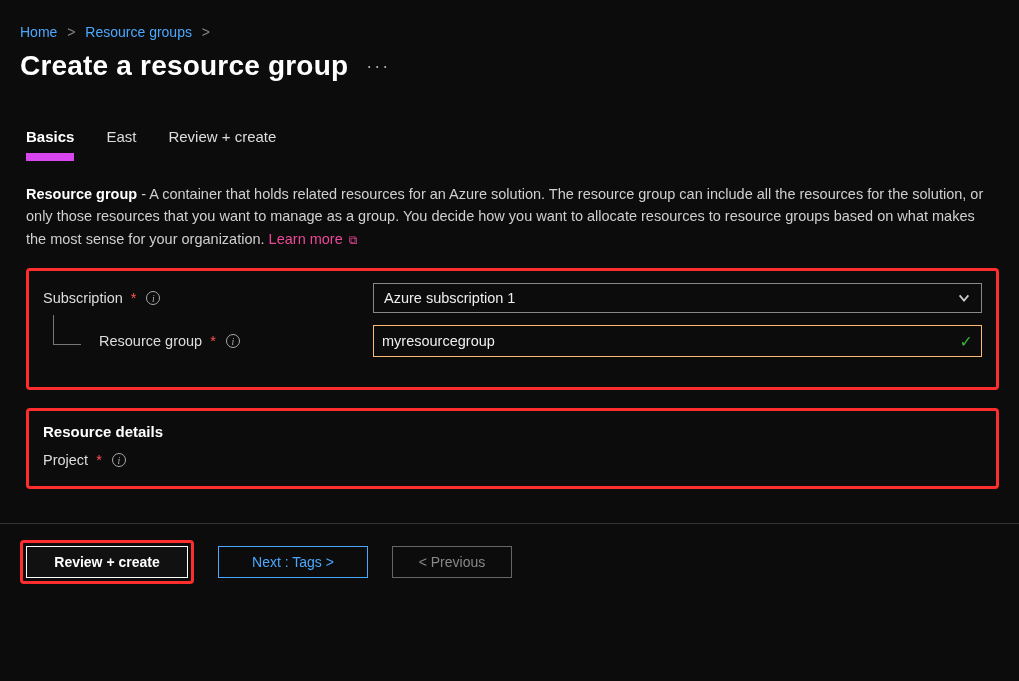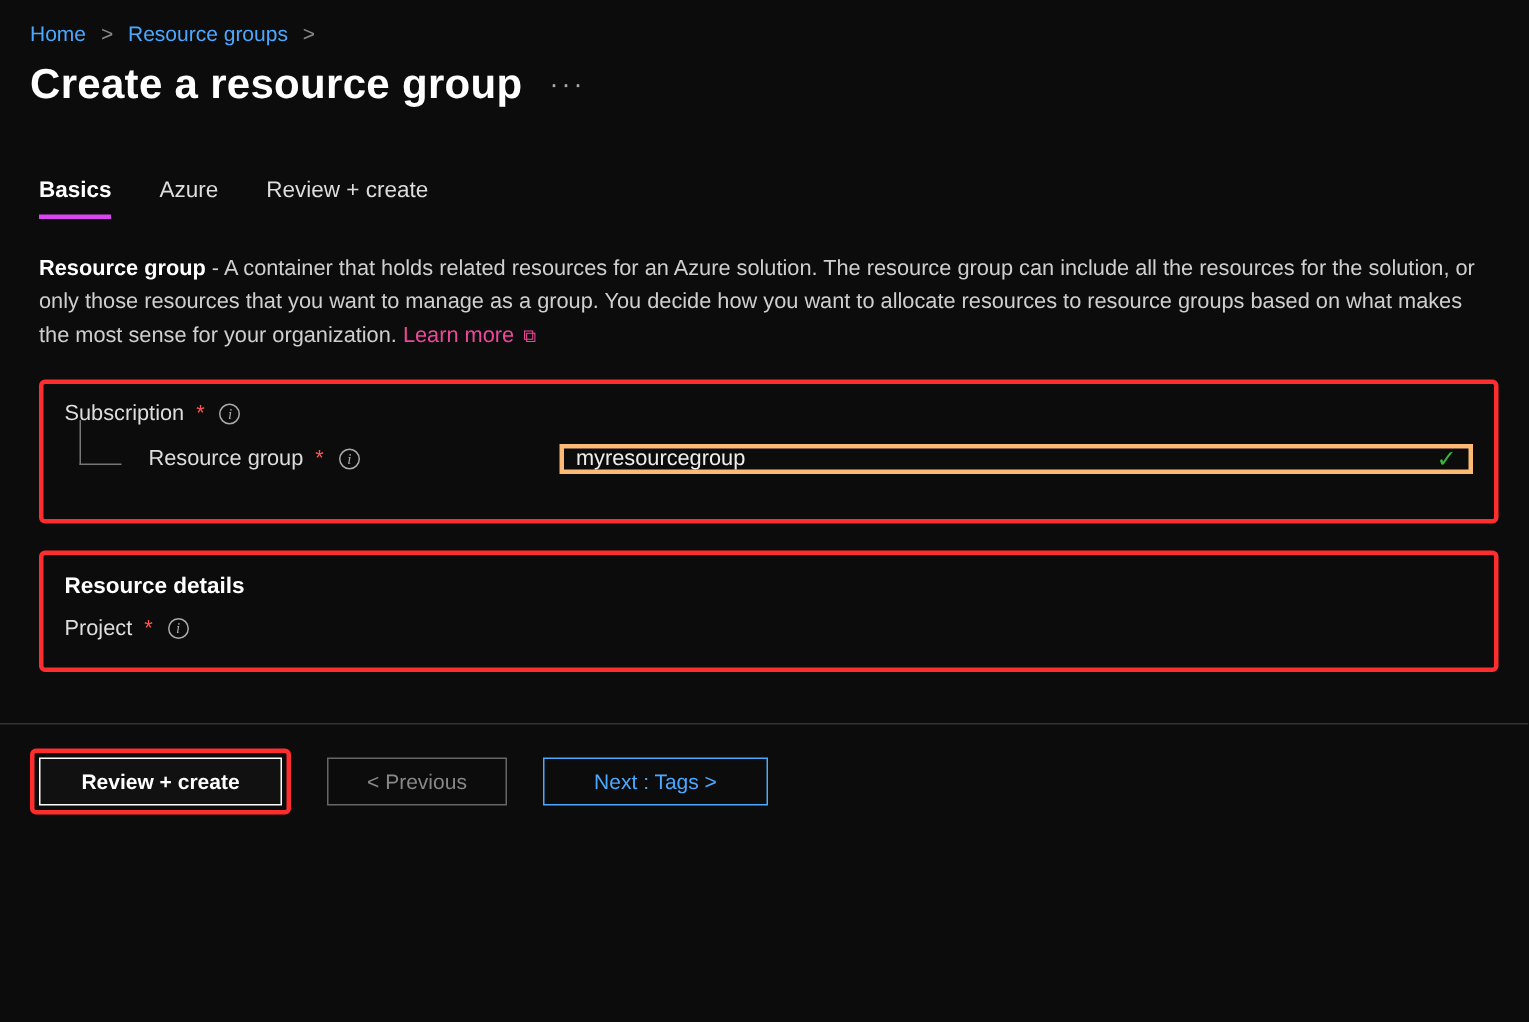--- a/index.html
+++ b/index.html
@@ -5,31 +5,31 @@
   * { box-sizing: border-box; margin: 0; padding: 0; }
   body {
     width: 1019px; height: 681px;
     background: #0c0c0c;
     font-family: "Segoe UI", Arial, sans-serif;
     color: #e0e0e0;
     font-size: 14px;
     overflow: hidden;
   }
   a { color: #4ba8ff; text-decoration: none; cursor: pointer; }
-  .breadcrumb { padding: 14px 20px 6px 20px; font-size: 14px; }
+  .breadcrumb { padding: 24px 20px 6px 20px; font-size: 14px; }
   .breadcrumb .sep { color: #888; padding: 0 6px; }
   .page-title-row { display: flex; align-items: center; padding: 4px 20px 18px 20px; }
   h1.page-title {
     font-weight: 700; font-size: 28px; color: #fff; letter-spacing: 0.2px;
   }
   .more-dots { color: #aaa; margin-left: 18px; font-size: 18px; letter-spacing: 2px; cursor: pointer; }
   .content { padding: 28px 20px 0 26px; }
   .tabs { display: flex; gap: 32px; border-bottom: 0; margin-bottom: 22px; }
   .tab { color: #ddd; font-size: 15px; padding-bottom: 8px; cursor: pointer; }
-  .tab.active { color: #fff; font-weight: 600; border-bottom: 3px solid #d946ef; }
+  .tab.active { color: #fff; font-weight: 600; border-bottom: 8px solid #d946ef; }
   .description { color: #cfcfcf; font-size: 14.5px; line-height: 1.55; max-width: 970px; }
   .description strong { color: #fff; font-weight: 600; }
   .learn-more { color: #ec4899; }
   .ext-icon { font-size: 12px; margin-left: 2px; }
   .section-box {
     border: 3px solid #ff2e2e;
     border-radius: 4px;
     margin-top: 18px;
     padding: 12px 14px 18px 14px;
   }
@@ -51,21 +51,21 @@
   .input-col { flex: 1; max-width: 620px; }
   .select-box {
     border: 1px solid #888; background: transparent; color: #eee;
     height: 30px; width: 100%; display: flex; align-items: center;
     justify-content: space-between; padding: 0 10px; font-size: 14.5px;
     cursor: pointer;
   }
   .chevron { width: 14px; height: 14px; display: inline-block; }
   .chevron svg { width: 14px; height: 14px; stroke: #ccc; fill: none; stroke-width: 2; }
   .text-input-wrap {
-    border: 3px solid #fdba74; height: 20px; width: 100%;
+    border: 1px solid #fdba74; height: 32px; width: 100%;
     display: flex; align-items: center; padding: 0 8px; gap: 6px;
   }
   .text-input {
     flex: 1; background: transparent; border: none; outline: none;
     color: #eee; font-size: 14.5px; font-family: inherit;
   }
   .check-icon { color: #3ab53a; font-size: 16px; }
   .footer-divider { border-top: 1px solid #333; margin-top: 34px; }
   .footer-buttons { display: flex; align-items: center; gap: 24px; padding: 16px 20px; }
   .btn {
@@ -93,35 +93,45 @@
 
 <div class="page-title-row">
   <h1 class="page-title">Create a resource group</h1>
   <span class="more-dots">···</span>
 </div>
 
 <div class="content">
 
   <div class="tabs">
     <div class="tab active">Basics</div>
-    <div class="tab">Azure</div>
+    <div class="tab">East</div>
     <div class="tab">Review + create</div>
   </div>
 
   <p class="description">
     <strong>Resource group</strong><span> - A container that holds related resources for an Azure solution. The resource group can include all the resources for the solution, or only those resources that you want to manage as a group. You decide how you want to allocate resources to resource groups based on what makes the most sense for your organization. </span><a class="learn-more"><span>Learn more</span> <span class="ext-icon">⧉</span></a>
   </p>
 
   <div class="section-box">
 
     <div class="field-row">
       <div class="label-col">
         <span>Subscription</span>
         <span class="req-star">*</span>
         <span class="info-icon">i</span>
+      </div>
+      <div class="input-col">
+        <div class="select-box">
+          <span>Azure subscription 1</span>
+          <span class="chevron">
+            <svg viewBox="0 0 16 16">
+                <polyline points="3,5 8,11 13,5"></polyline>
+              </svg>
+          </span>
+        </div>
       </div>
     </div>
 
     <div class="field-row">
       <div class="label-col indented">
         <span class="indent-line"></span>
         <span>Resource group</span>
         <span class="req-star">*</span>
         <span class="info-icon">i</span>
       </div>
@@ -146,15 +156,15 @@
     </div>
   </div>
 
 </div>
 
 <div class="footer-divider"></div>
 <div class="footer-buttons">
   <span class="btn-review-wrap">
     <button class="btn btn-review">Review + create</button>
   </span>
+  <button class="btn btn-next">Next : Tags &gt;</button>
   <button class="btn btn-prev">&lt; Previous</button>
-  <button class="btn btn-next">Next : Tags &gt;</button>
 </div>
 
 </body></html>

